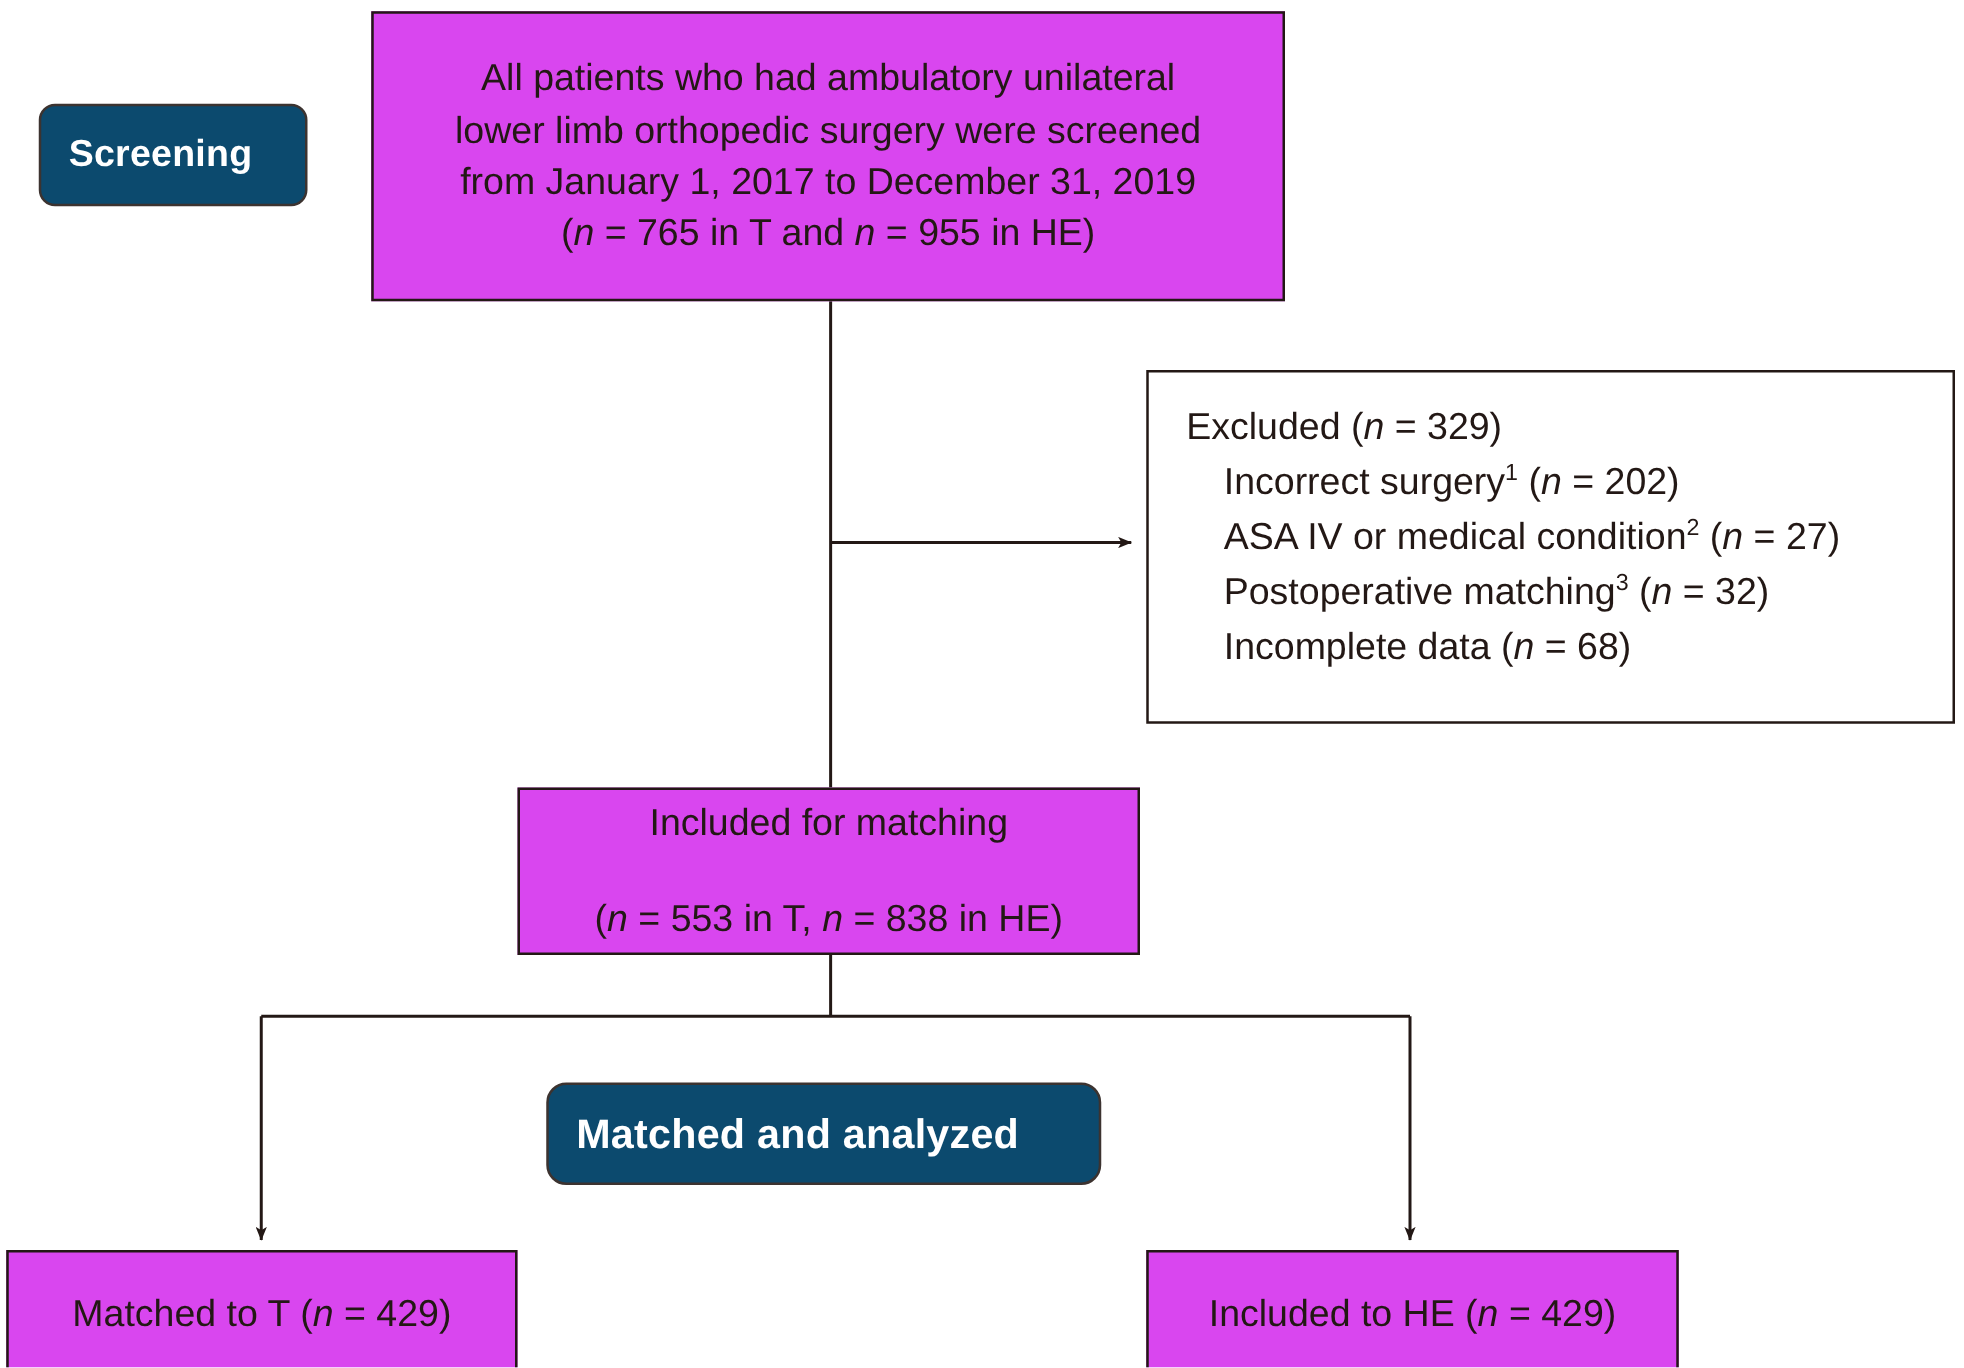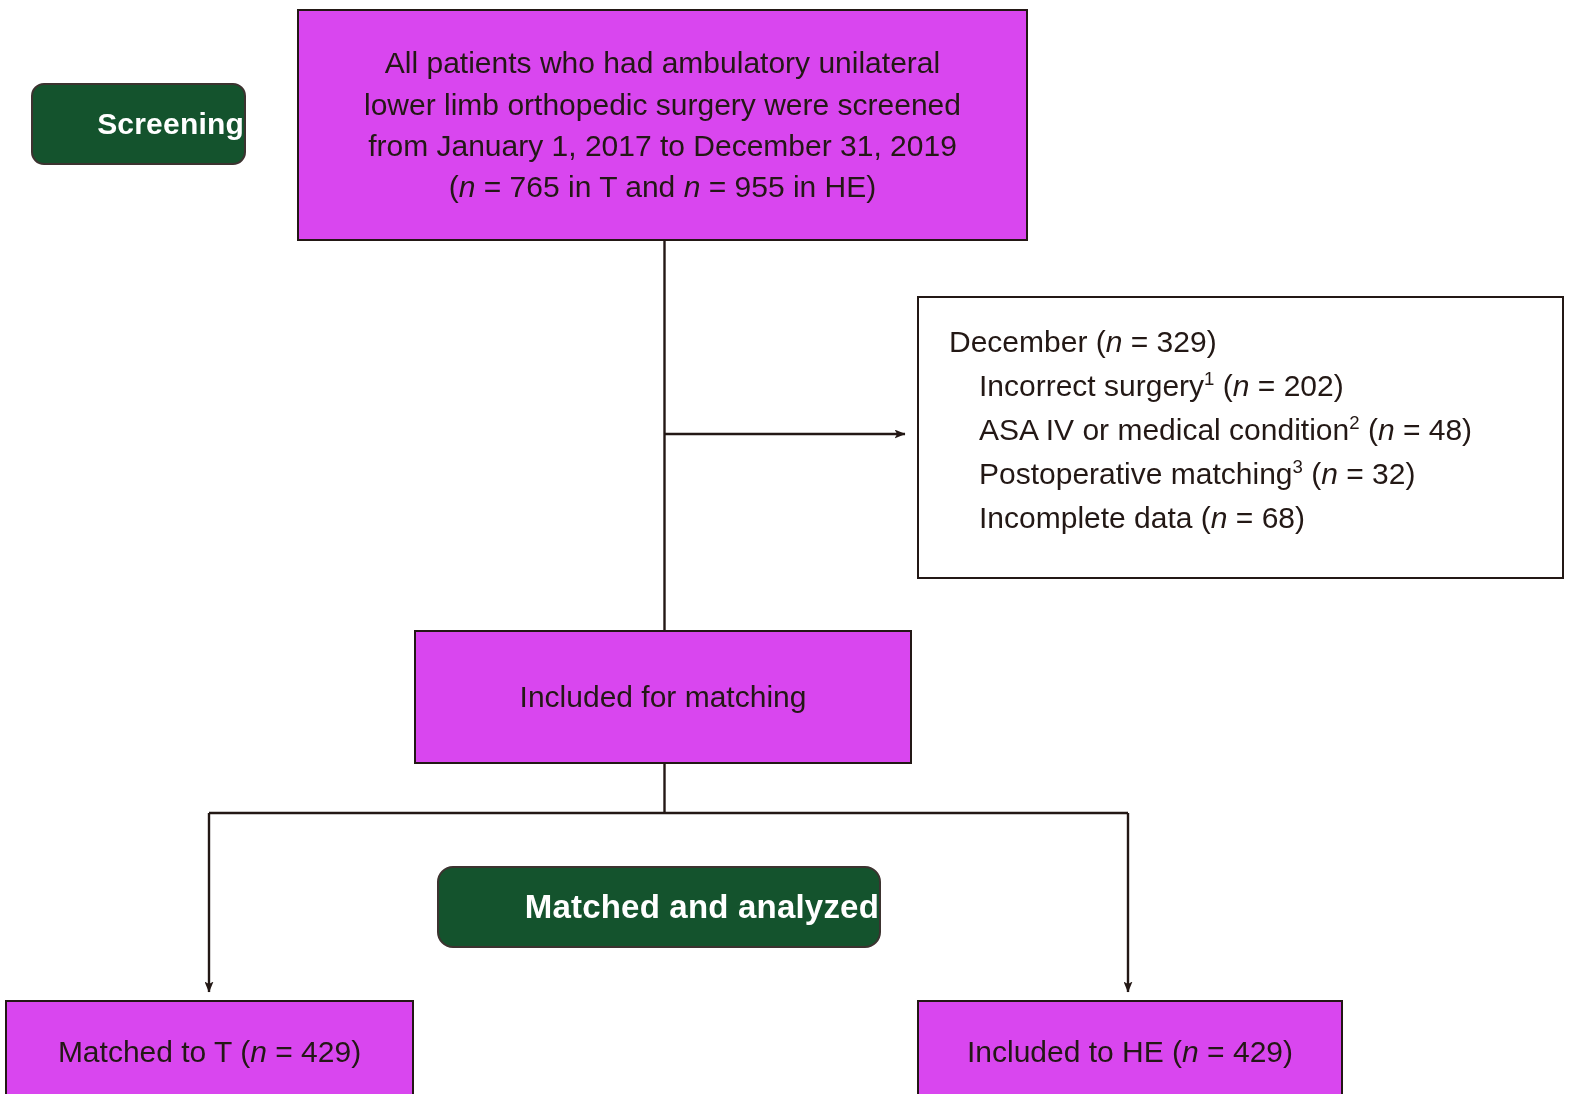--- a/index.html
+++ b/index.html
@@ -65,30 +65,31 @@
   }
   sup {
     font-size: 0.62em;
     vertical-align: super;
     line-height: 0;
   }
   
   .stage-badge {
     position: absolute;
     box-sizing: border-box;
-    background: #14532d;
+    background: #0c4a6e;
     border: 2px solid #3c3330;
     border-radius: 14px;
     color: #ffffff;
     font-weight: bold;
     display: flex;
     align-items: center;
-    justify-content: flex-end;
+    justify-content: flex-start;
     letter-spacing: 0.2px;
     white-space: nowrap;
+    padding-left: 22px;
   }
   #stage-screening {
     left: 31px;
     top: 83px;
     width: 215px;
     height: 82px;
     font-size: 30px;
     border-radius: 13px;
   }
   #stage-matched {
@@ -142,33 +143,34 @@
   </div>
 
   <div class="node-box" id="box-screened">
     <span class="line">All patients who had ambulatory unilateral</span>
     <span class="line">lower limb orthopedic surgery were screened</span>
     <span class="line">from January 1, 2017 to December 31, 2019</span>
     <span class="line"><span>(</span><span class="ital">n</span><span> = 765 in T and </span><span class="ital">n</span><span> = 955 in HE)</span></span>
   </div>
 
   <div class="list-box" id="box-excluded">
-    <span class="line"><span>December (</span><span class="ital">n</span><span> = 329)</span></span>
+    <span class="line"><span>Excluded (</span><span class="ital">n</span><span> = 329)</span></span>
 
     <span class="line indent"><span>Incorrect surgery</span><sup>1</sup><span> (</span><span class="ital">n</span><span> = 202)</span></span>
 
-    <span class="line indent"><span>ASA IV or medical condition</span><sup>2</sup><span> (</span><span class="ital">n</span><span> = 48)</span></span>
+    <span class="line indent"><span>ASA IV or medical condition</span><sup>2</sup><span> (</span><span class="ital">n</span><span> = 27)</span></span>
 
     <span class="line indent"><span>Postoperative matching</span><sup>3</sup><span> (</span><span class="ital">n</span><span> = 32)</span></span>
 
     <span class="line indent"><span>Incomplete data</span><sup></sup><span> (</span><span class="ital">n</span><span> = 68)</span></span>
   </div>
 
   <div class="node-box" id="box-included">
     <span class="line">Included for matching</span>
+    <span class="line"><span>(</span><span class="ital">n</span><span> = 553 in T, </span><span class="ital">n</span><span> = 838 in HE)</span></span>
   </div>
 
   <div class="node-box" id="box-matched-t">
     <span class="line"><span>Matched to T (</span><span class="ital">n</span><span> = 429)</span></span>
   </div>
 
   <div class="node-box" id="box-matched-he">
     <span class="line"><span>Included to HE (</span><span class="ital">n</span><span> = 429)</span></span>
   </div>
 

